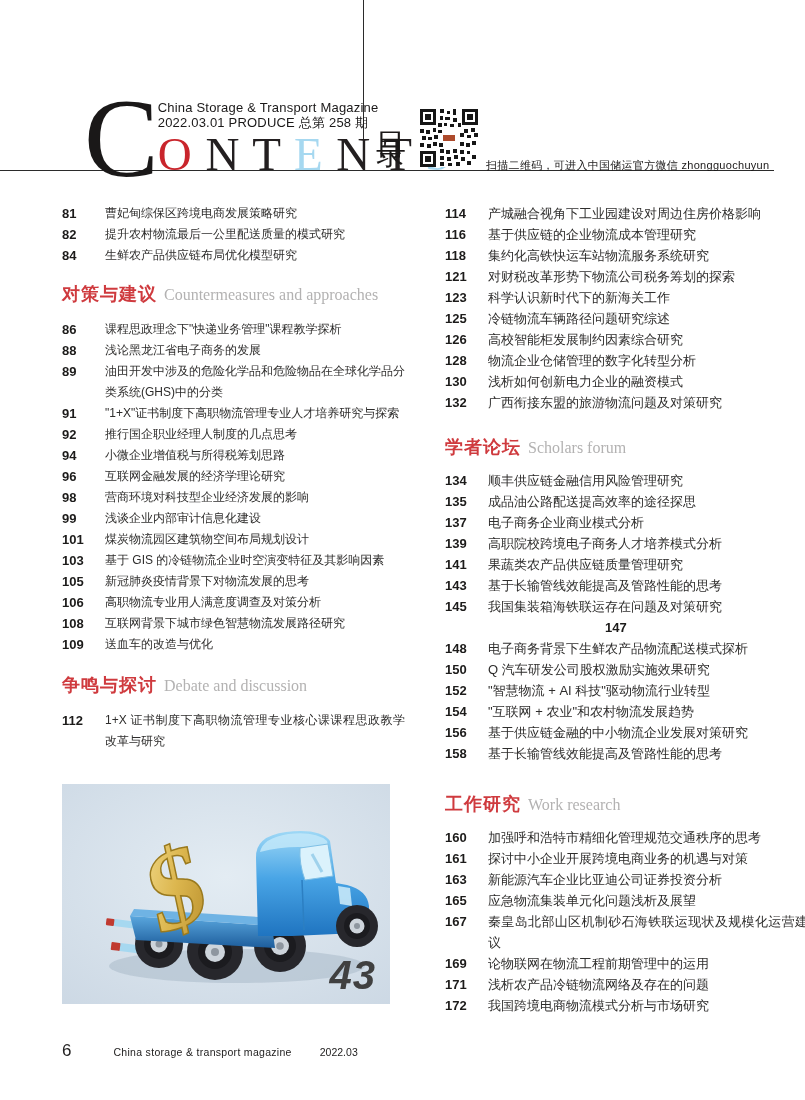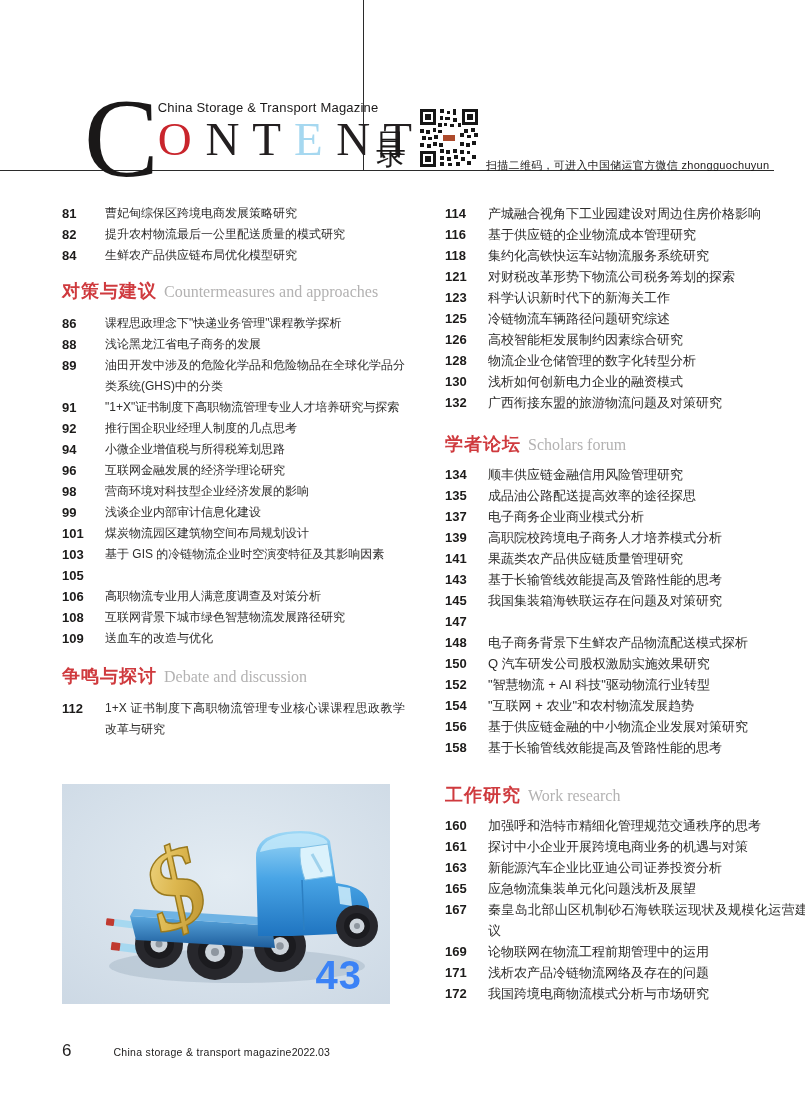--- a/index.html
+++ b/index.html
@@ -20,52 +20,53 @@
   .mulu{position:absolute;left:372px;top:108px;font-size:30px;color:#1a1818;
         writing-mode:vertical-rl;text-orientation:upright;letter-spacing:8px;line-height:38px;}
   
   .qr{position:absolute;left:420px;top:109px;width:58px;height:58px;}
   .qr svg{display:block;width:100%;height:100%;}
   .qr-caption{position:absolute;left:486px;top:158px;font-size:11px;color:#1a1818;letter-spacing:0.3px;}
   
   .col{position:absolute;top:203px;}
   .col.left{left:62px;width:343px;}
   .col.right{left:412px;width:363px;margin-left:33px;}
-  .toc-item{display:flex;line-height:21px;}
+  .toc-item{display:flex;line-height:21px;justify-content:center;}
   .left .toc-item{font-size:12px;}
   .right .toc-item{font-size:13px;}
   .toc-num{width:43px;flex:none;font-weight:700;font-size:13px;color:#1c1b1a;}
   .toc-title{flex:1;text-align:justify;}
-  .section-heading{margin:12px 0 8px 0;line-height:26px;white-space:nowrap;}
+  .section-heading{margin:12px 0 8px 0;line-height:32px;white-space:nowrap;}
   .right .section-heading.first{margin-top:18px;margin-bottom:6px;}
   .right .section-heading.second{margin-top:24px;margin-bottom:6px;}
   .left .section-heading.second{margin-top:14px;}
   .heading-zh{font-size:18px;font-weight:700;color:#cf3a3e;letter-spacing:1px;}
   .heading-en{font-family:"Liberation Serif","DejaVu Serif",serif;font-size:16px;color:#b3b2b2;margin-left:7px;}
   
   .feature{position:absolute;left:62px;top:784px;width:328px;height:220px;}
   .feature svg{display:block;width:100%;height:100%;}
-  .feature-page{position:absolute;right:28px;bottom:6px;font-size:40px;font-weight:700;
-                color:#3b82f6;letter-spacing:1px;}
+  .feature-page{position:absolute;right:14px;bottom:6px;font-size:40px;font-weight:700;
+                color:#404040;letter-spacing:1px;font-style:italic;}
   
   .footer{position:absolute;left:62px;top:1041px;display:flex;align-items:baseline;color:#232222;}
   .footer-page{font-size:17px;}
   .footer-mag{font-size:10.5px;margin-left:42px;letter-spacing:0.3px;}
-  .footer-issue{font-size:10.5px;}
+  .footer-issue{font-size:10.5px;margin-left:28px;}
 </style>
 </head>
 <body>
 
 <div class="rule-v"></div>
 <div class="rule-h"></div>
 
 <div class="logo">
   <span class="big-c">C</span>
   <span class="logo-right">
     <div class="tagline">China Storage &amp; Transport Magazine</div>
+    <div class="tagline">2022.03.01 PRODUCE  总第 258 期</div>
     <div class="ontents">
       
     
         <span class="logo-letter" style="color: rgb(201, 37, 44);">O</span>
       
         <span class="logo-letter" style="color: rgb(35, 31, 32);">N</span>
       
         <span class="logo-letter" style="color: rgb(35, 31, 32);">T</span>
       
         <span class="logo-letter" style="color: rgb(166, 216, 240);">E</span>
@@ -179,20 +180,21 @@
         <span class="toc-title">煤炭物流园区建筑物空间布局规划设计</span>
       </div>
 
       <div class="toc-item">
         <span class="toc-num">103</span>
         <span class="toc-title">基于 GIS 的冷链物流企业时空演变特征及其影响因素</span>
       </div>
 
       <div class="toc-item">
         <span class="toc-num">105</span>
+        <span class="toc-title">新冠肺炎疫情背景下对物流发展的思考</span>
       </div>
 
       <div class="toc-item">
         <span class="toc-num">106</span>
         <span class="toc-title">高职物流专业用人满意度调查及对策分析</span>
       </div>
 
       <div class="toc-item">
         <span class="toc-num">108</span>
         <span class="toc-title">互联网背景下城市绿色智慧物流发展路径研究</span>

